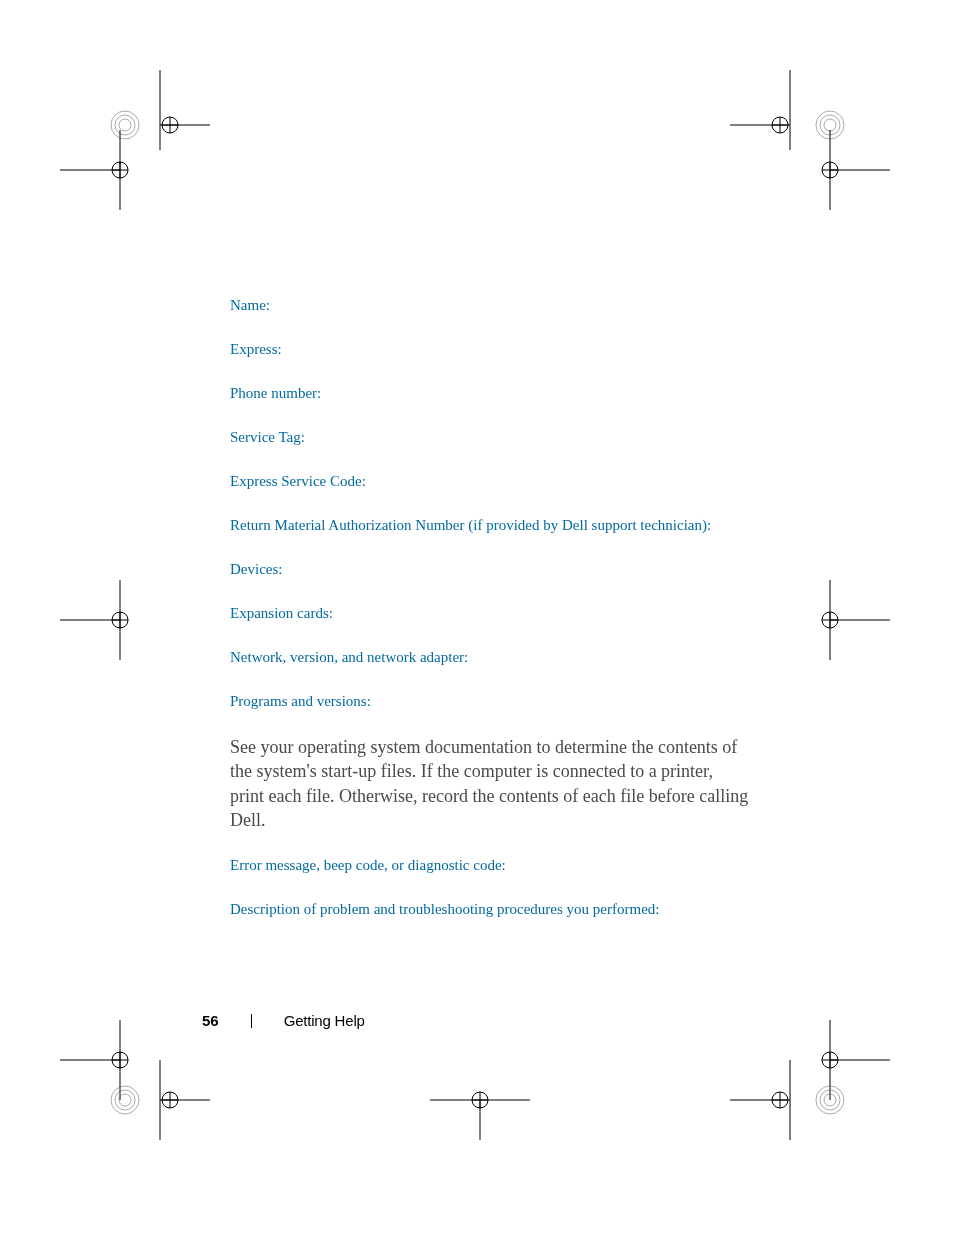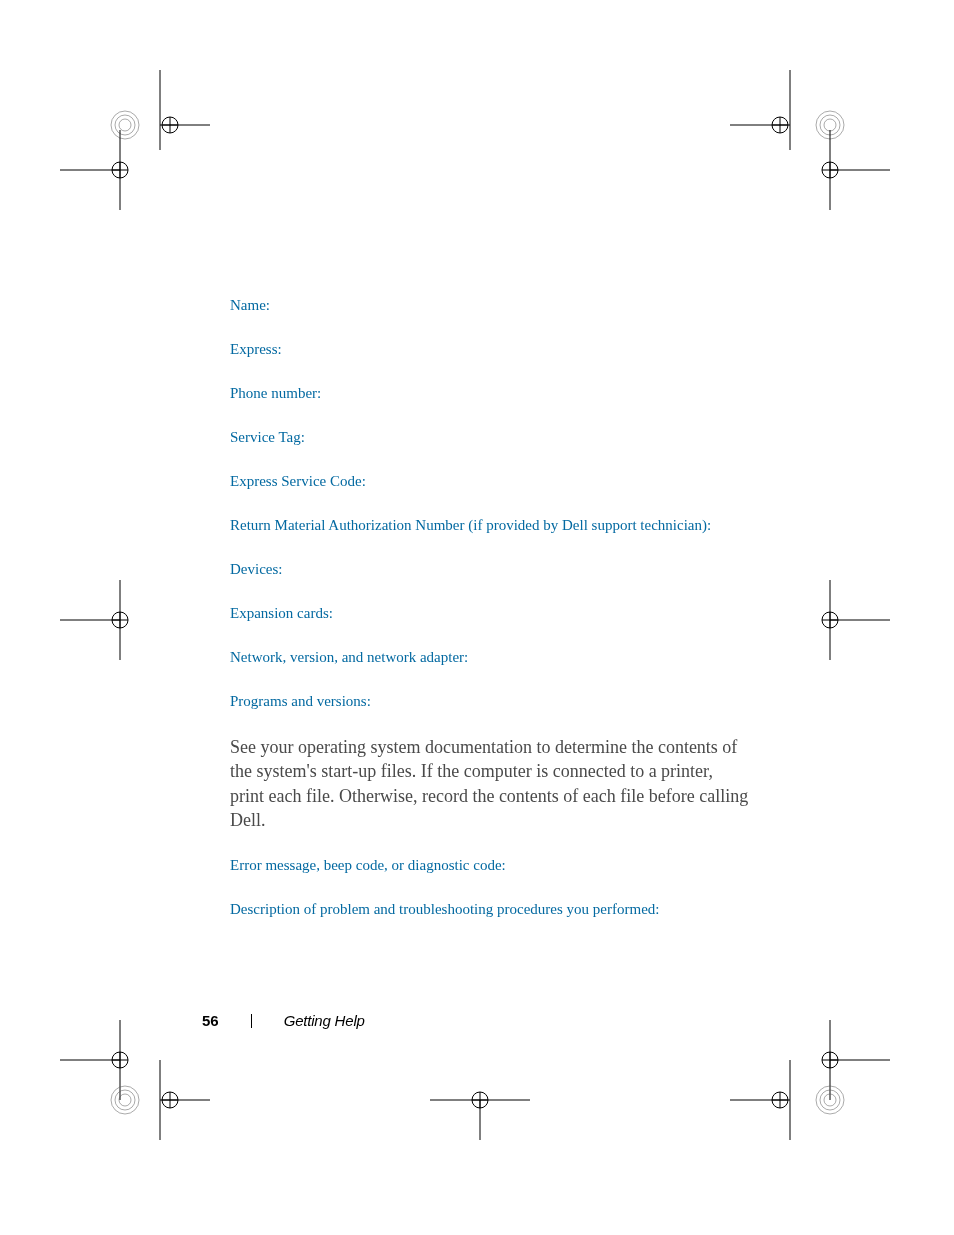--- a/index.html
+++ b/index.html
@@ -79,21 +79,21 @@
     align-items: center;
     gap: 32px;
   }
   .footer .pageno { font-weight: bold; }
   .footer .sep {
     width: 1px;
     height: 14px;
     background: #000;
     display: inline-block;
   }
-  .footer .section { font-weight: normal; letter-spacing: -0.2px; font-style: italic; }
+  .footer .section { font-weight: normal; letter-spacing: -0.2px; }
 </style>
 </head>
 <body>
 
 <svg id="mark-tl" class="mark" width="140" height="80">
   <circle class="hatch" cx="55" cy="55" r="14"></circle>
   <circle class="hatch" cx="55" cy="55" r="10"></circle>
   <circle class="hatch" cx="55" cy="55" r="6"></circle>
   <line x1="90" y1="0" x2="90" y2="80"></line>
   <line x1="90" y1="55" x2="140" y2="55"></line>

